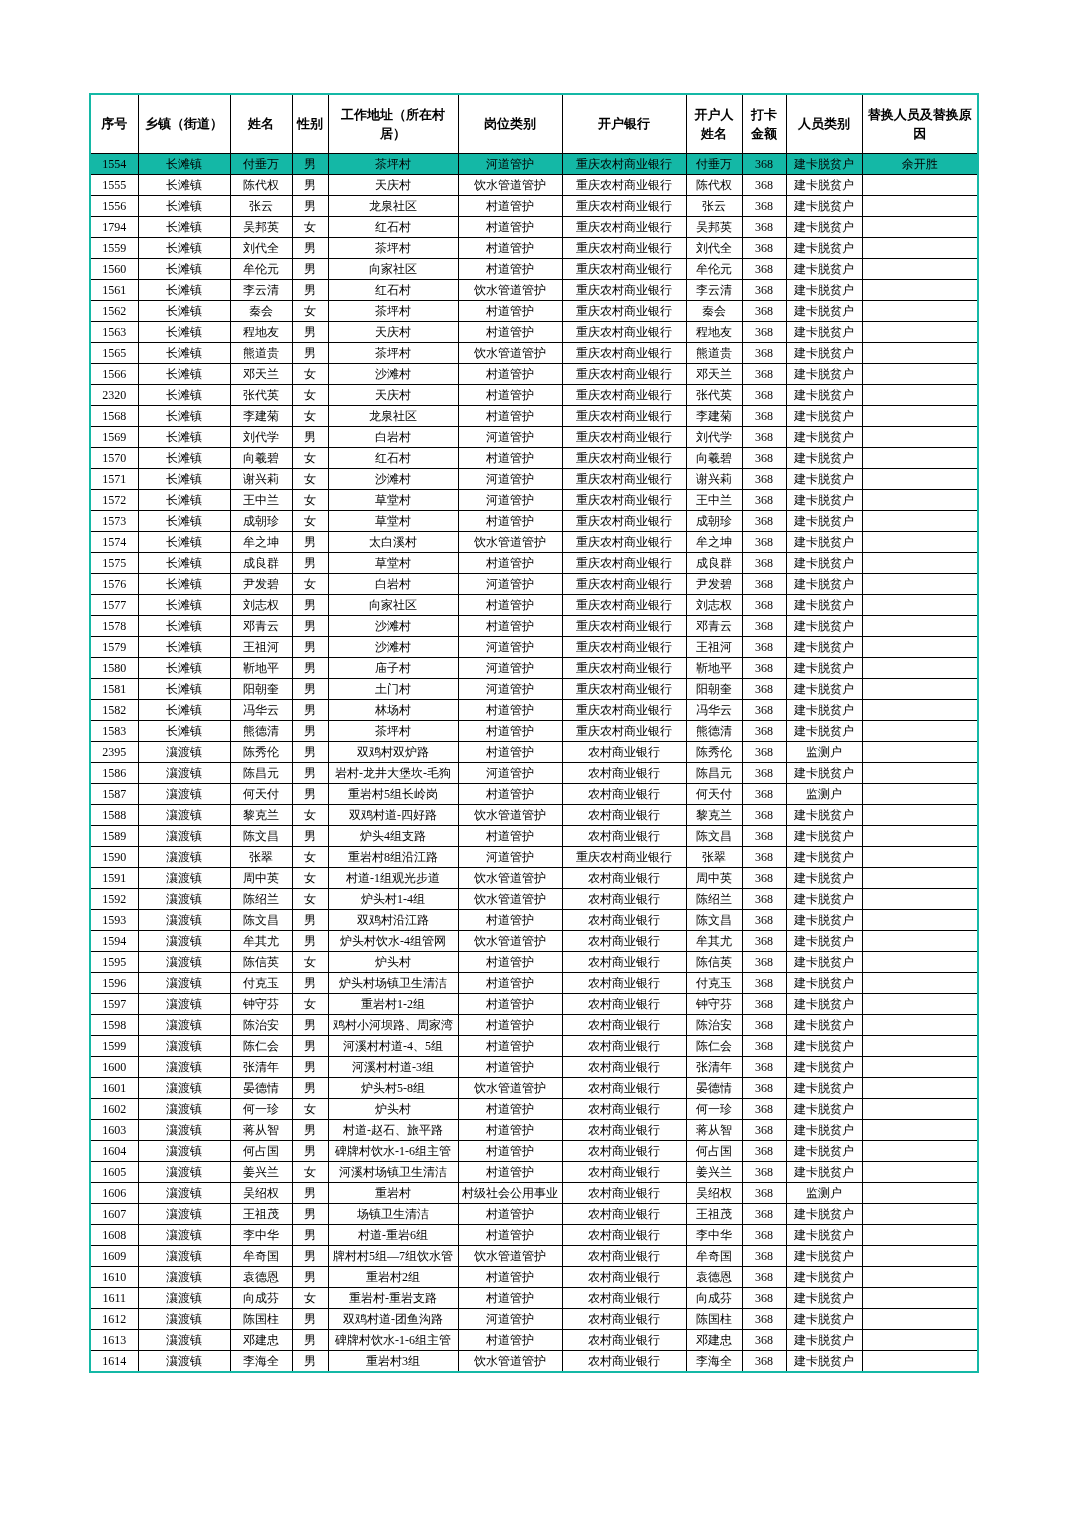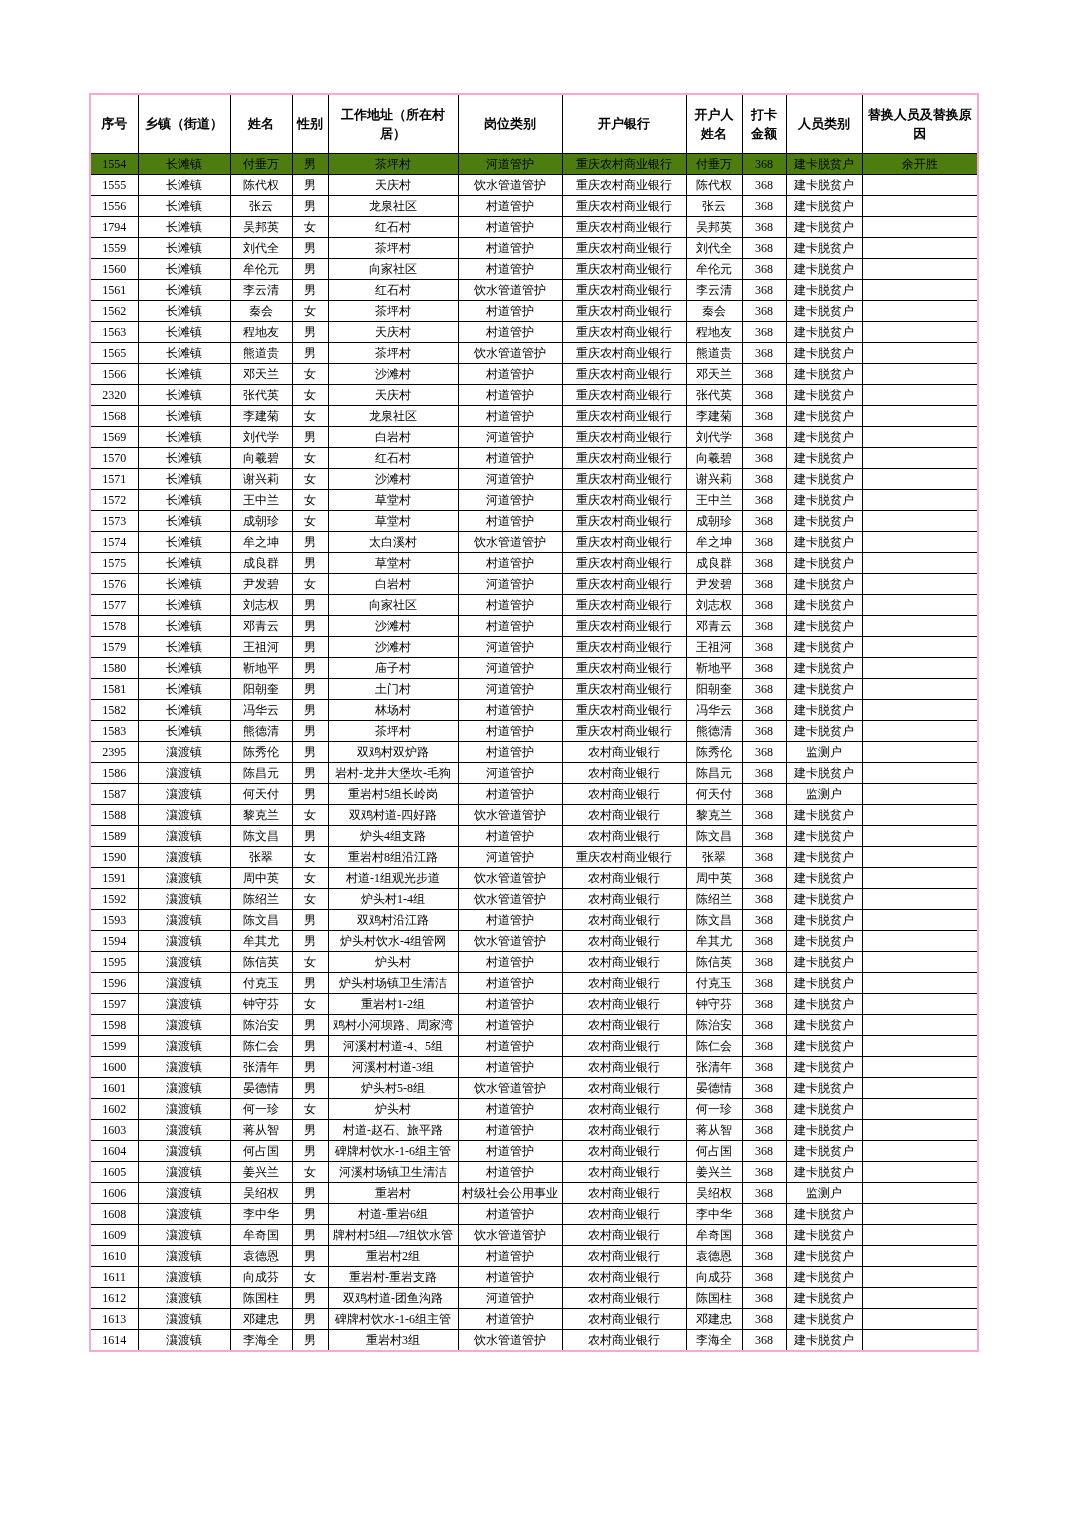--- a/index.html
+++ b/index.html
@@ -13,21 +13,21 @@
   }
   .sheet {
     position: absolute;
     left: 89px;
     top: 93px;
   }
   table {
     border-collapse: collapse;
     table-layout: fixed;
     width: 888px;
-    border: 2px solid #f9a8d4;
+    border: 2px solid #14b8a6;
   }
   th, td {
     border: 1px solid #000;
     text-align: center;
     vertical-align: middle;
     font-size: 12px;
     padding: 0 1px;
     overflow: hidden;
   }
   thead th {
@@ -70,21 +70,21 @@
         <th>工作地址（所在村居）</th>
         <th>岗位类别</th>
         <th>开户银行</th>
         <th>开户人姓名</th>
         <th>打卡金额</th>
         <th>人员类别</th>
         <th>替换人员及替换原因</th>
       </tr>
     </thead>
     <tbody>
-        <tr style="background: #4d7c0f;">
+        <tr style="background: #14b8a6;">
           <td>1554</td>
           <td>长滩镇</td>
           <td>付垂万</td>
           <td>男</td>
           <td>茶坪村</td>
           <td>河道管护</td>
           <td>重庆农村商业银行</td>
           <td>付垂万</td>
           <td>368</td>
           <td>建卡脱贫户</td>
@@ -718,20 +718,33 @@
           <td>1606</td>
           <td>瀼渡镇</td>
           <td>吴绍权</td>
           <td>男</td>
           <td>重岩村</td>
           <td>村级社会公用事业</td>
           <td>农村商业银行</td>
           <td>吴绍权</td>
           <td>368</td>
           <td>监测户</td>
+          <td></td>
+        </tr>
+        <tr>
+          <td>1607</td>
+          <td>瀼渡镇</td>
+          <td>王祖茂</td>
+          <td>男</td>
+          <td>场镇卫生清洁</td>
+          <td>村道管护</td>
+          <td>农村商业银行</td>
+          <td>王祖茂</td>
+          <td>368</td>
+          <td>建卡脱贫户</td>
           <td></td>
         </tr>
         <tr>
           <td>1608</td>
           <td>瀼渡镇</td>
           <td>李中华</td>
           <td>男</td>
           <td>村道-重岩6组</td>
           <td>村道管护</td>
           <td>农村商业银行</td>

